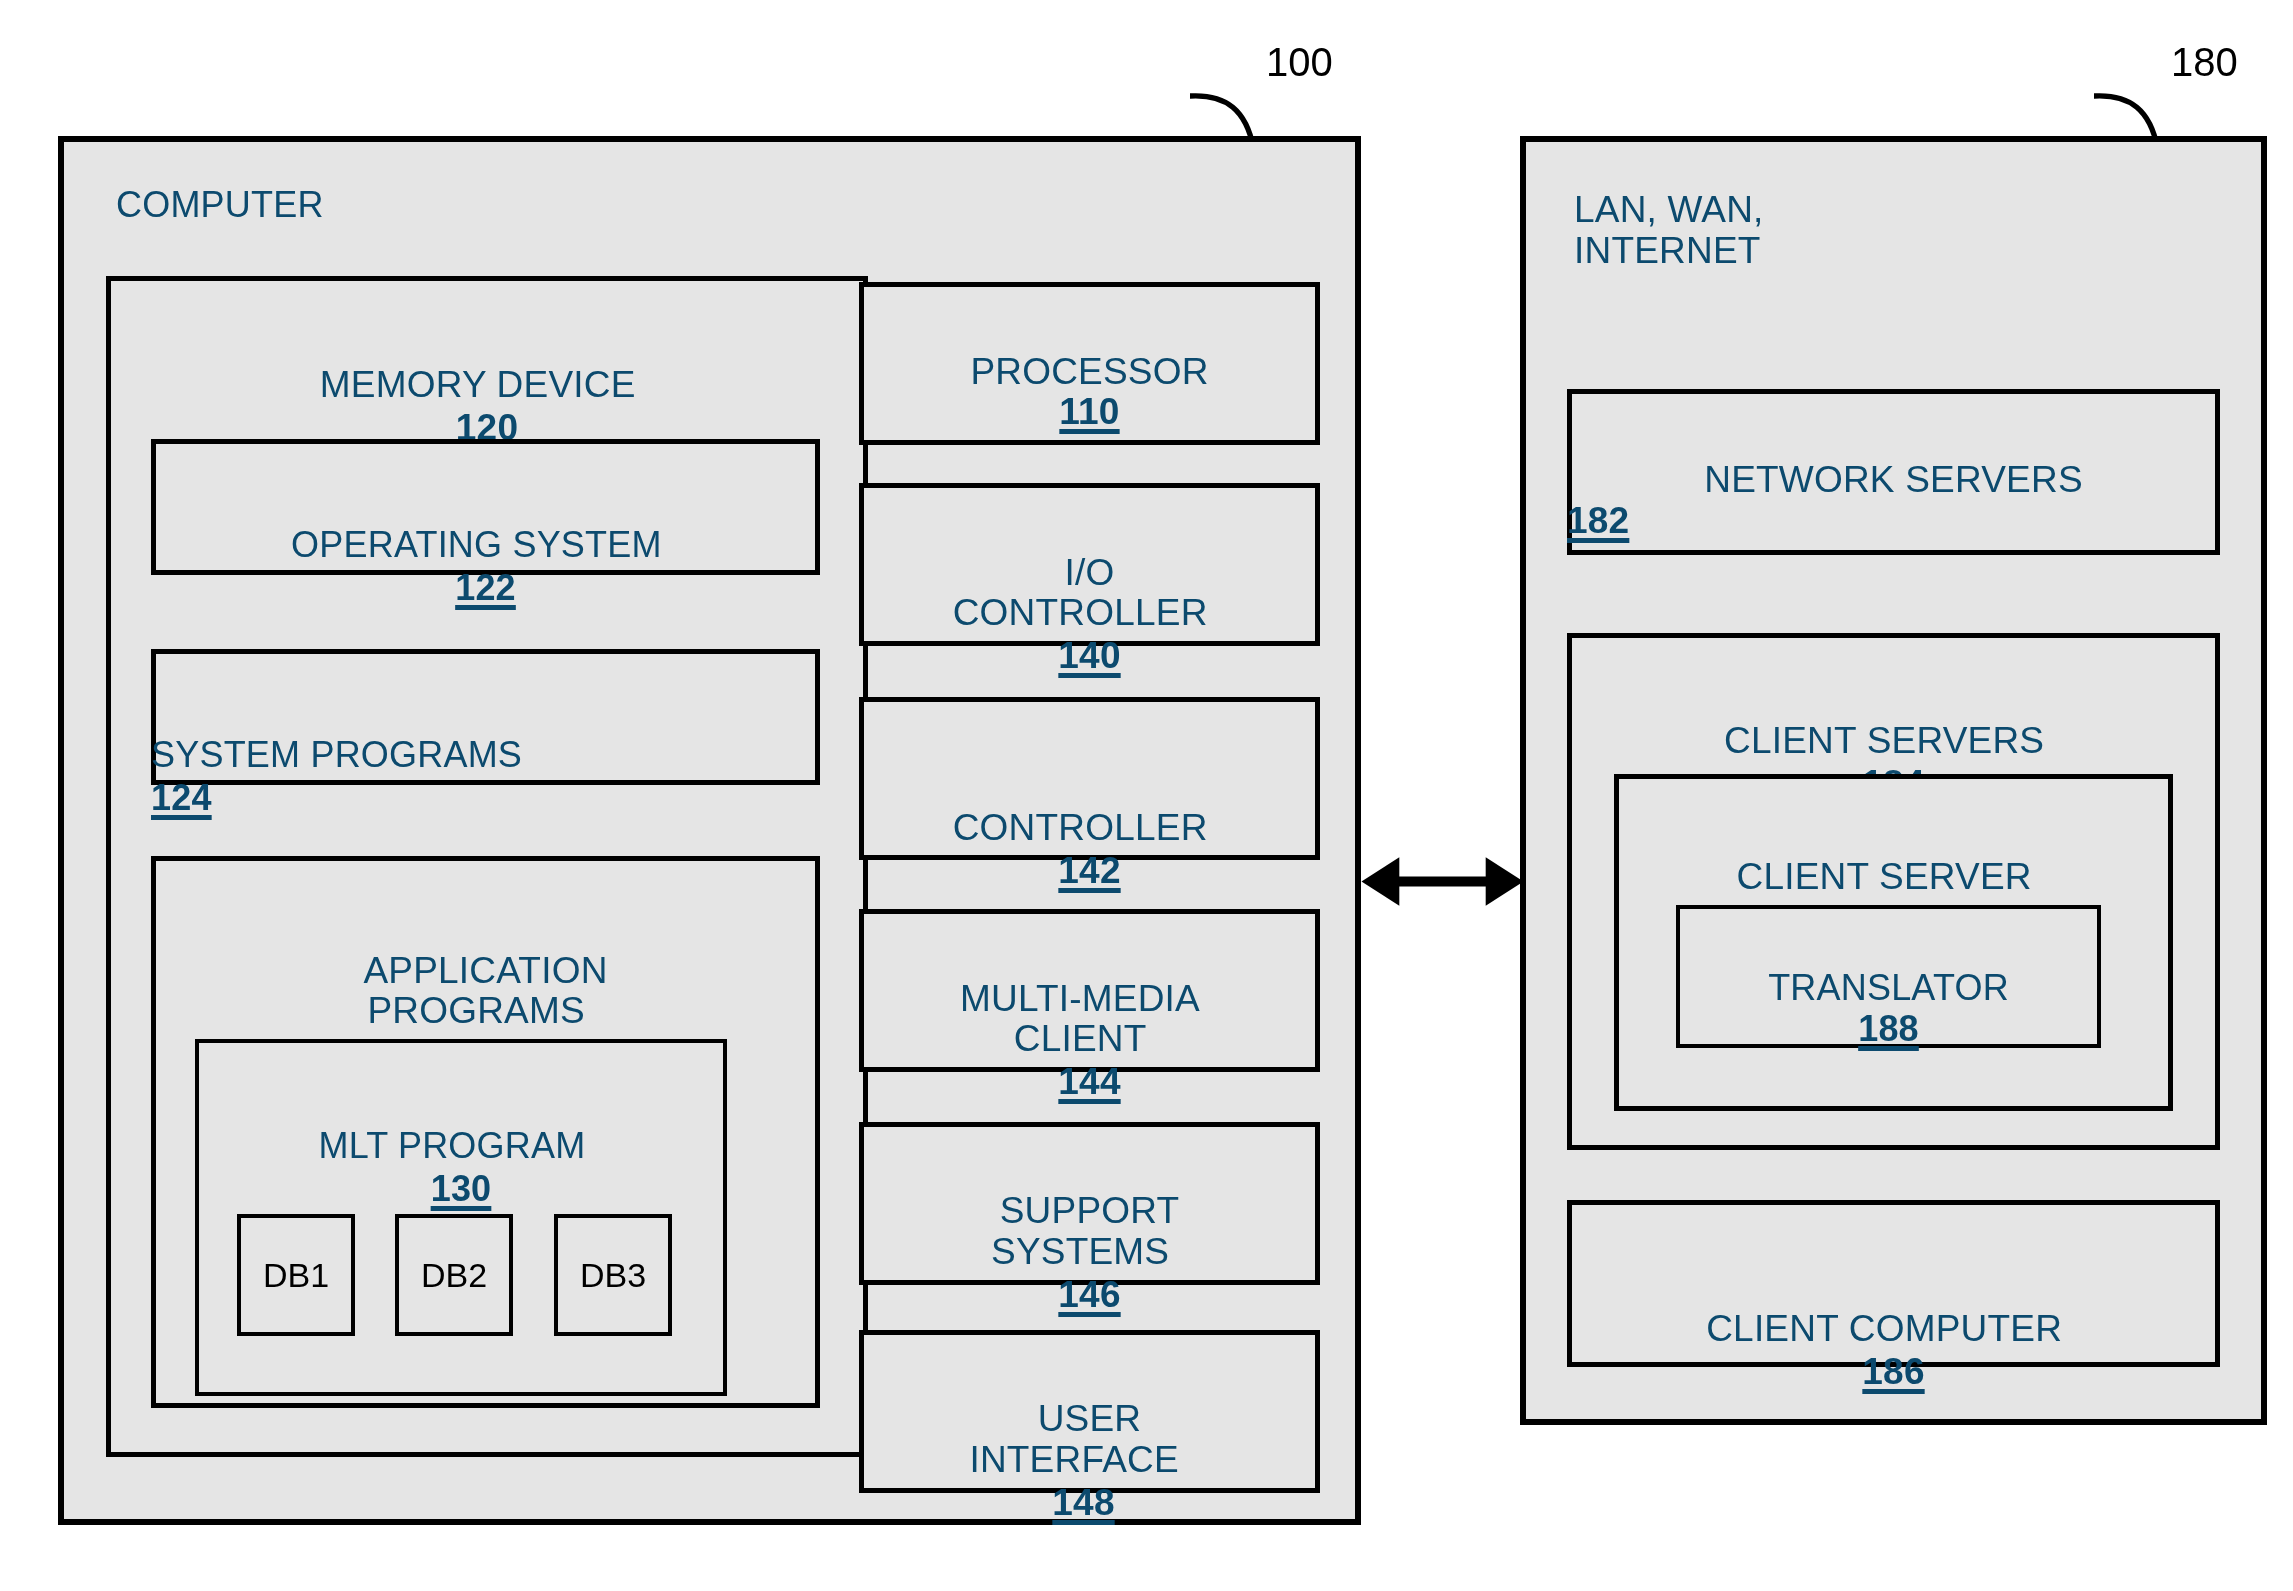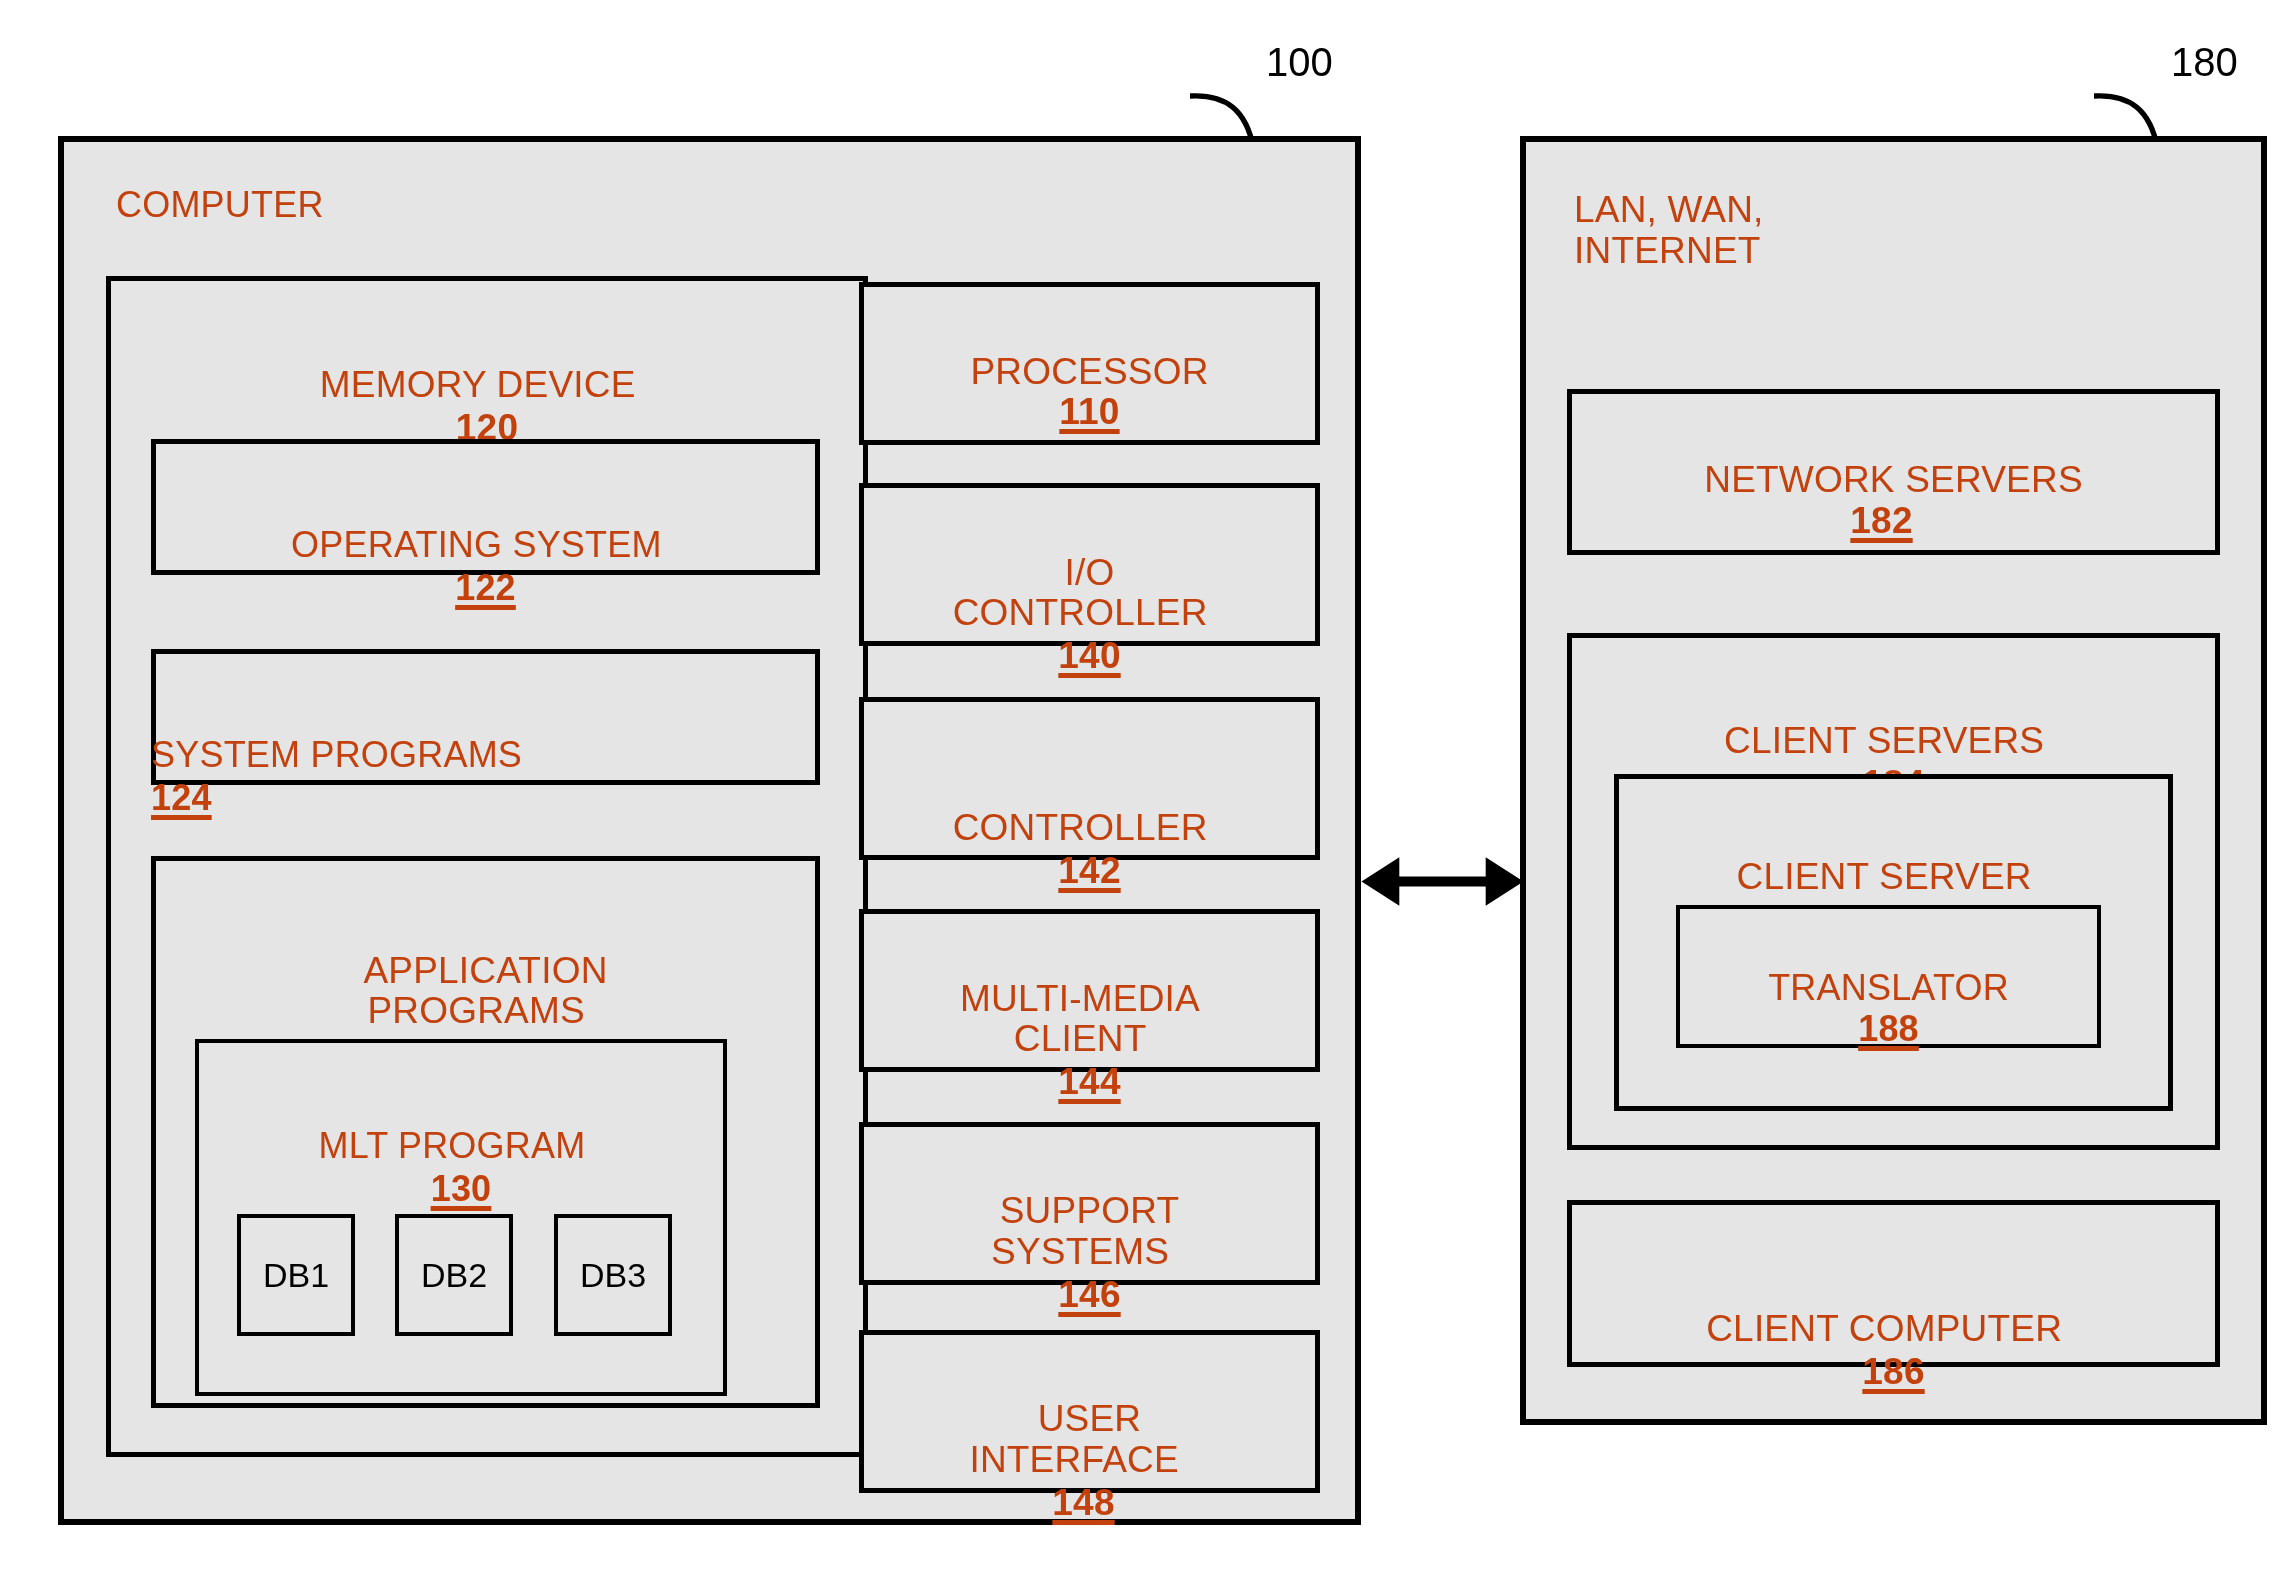--- a/index.html
+++ b/index.html
@@ -45,21 +45,21 @@
   .lvl4 {
     border: 4.5px solid #000;
   }
 
   
   .label {
     position: absolute;
     line-height: 1.18;
     letter-spacing: 0.2px;
     white-space: pre-line;
-    color: #c2410c;
+    color: #0c4a6e;
   }
   .lbl-left {
     text-align: left;
   }
   .num {
     font-weight: bold;
     text-decoration: underline;
     text-underline-offset: 4.5px;
     text-decoration-thickness: 4.5px;
   }
@@ -207,21 +207,21 @@
 
   <div class="box outer" style="left:1520px; top:136px; width:747px; height:1289px;"></div>
 
   <div class="label f-main lbl-left" style="left:1574px; top:188px;">LAN, WAN,</div>
   <div class="label f-main lbl-left" style="left:1574px; top:229px;">INTERNET</div>
 
   <div class="box lvl1" style="left:1567px; top:389px; width:653px; height:166px;"></div>
   <div class="label f-main" style="left:1567px; top:414px; width:653px; text-align:center;">
     <span>NETWORK SERVERS</span>
   </div>
-  <div class="label f-main" style="left:1567px; top:455px; width:589px; text-align:center;margin-left:20px;">
+  <div class="label f-main" style="left:1567px; top:455px; width:589px; text-align:left;">
     <span class="num">182</span>
   </div>
 
   <div class="box lvl1" style="left:1567px; top:633px; width:653px; height:517px;"></div>
   <div class="label f-main" style="left:1567px; top:675px; width:653px; text-align:center;">
     <span>CLIENT SERVERS </span>
     <span class="num">184</span>
   </div>
 
   <div class="box lvl2" style="left:1614px; top:774px; width:559px; height:337px;"></div>

